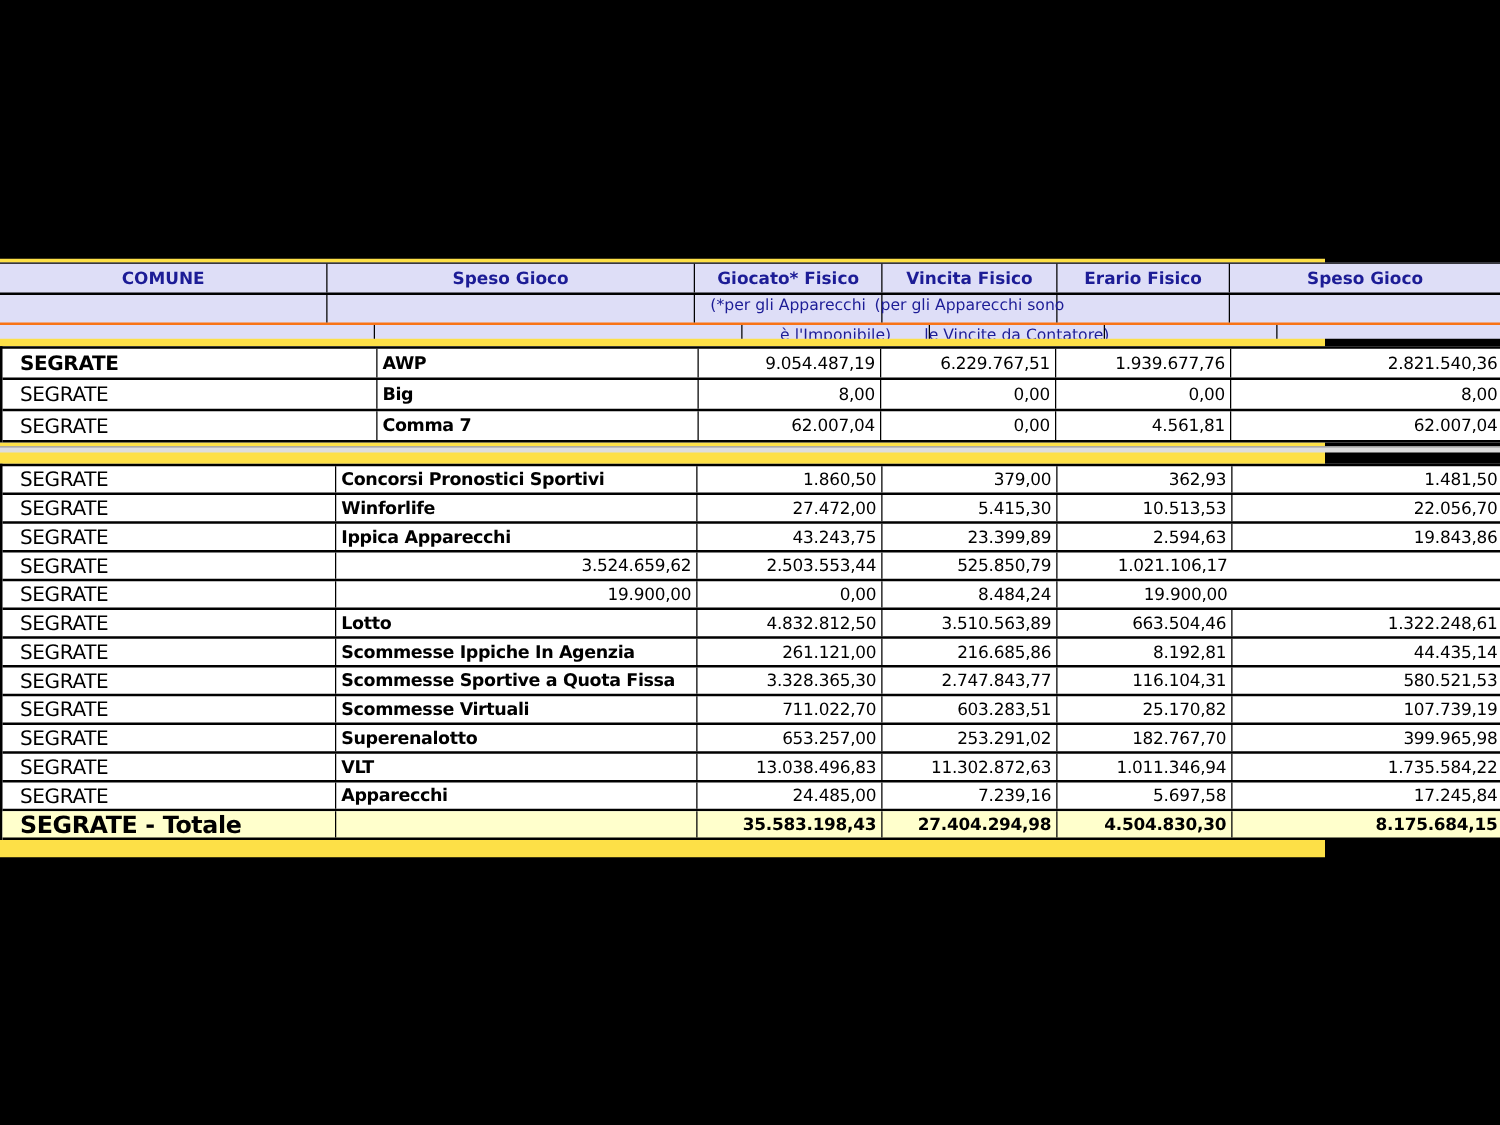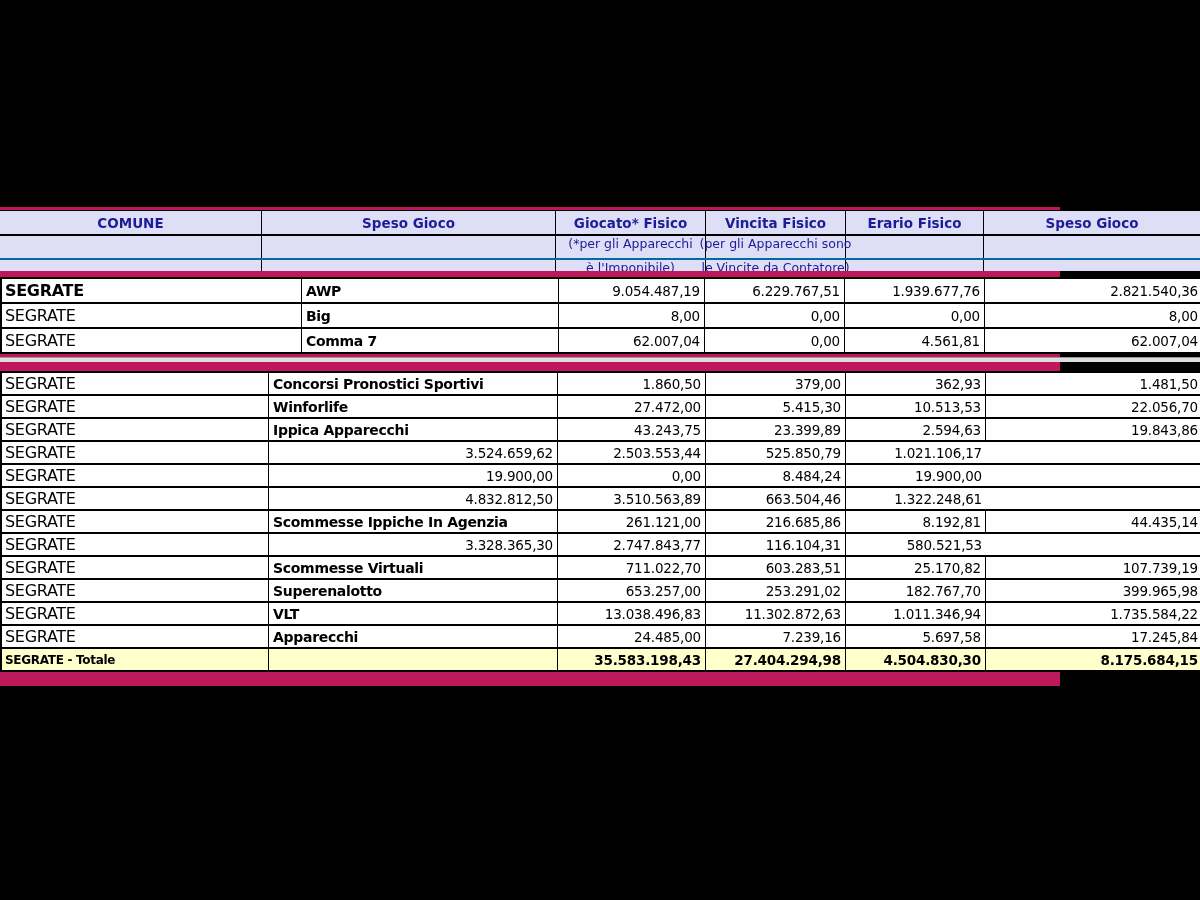--- a/index.html
+++ b/index.html
@@ -4,59 +4,59 @@
 <style>
   html,body { margin:0; padding:0; background:#000; }
   .screen {
     position:relative; width:1200px; height:900px; overflow:hidden;
     background:#000; font-family:"DejaVu Sans","Liberation Sans",sans-serif;
   }
   .letterbox { position:absolute; left:0; width:1200px; background:#000; }
   .letterbox.top { top:0; height:207px; }
   .letterbox.bottom { top:686px; height:214px; }
 
-  .page { position:absolute; left:0; top:207px; width:1060px; height:479px; background:#be185d; }
+  .page { position:absolute; left:0; top:207px; width:1060px; height:479px; background:#fde047; }
 
   
   .thead {
     position:absolute; left:0; top:3px; width:1200px;
     background:#dedef7; border-top:1px solid #000; box-sizing:border-box;
   }
   .hrow { display:grid; grid-template-columns:262px 294px 150px 140px 138px 216px; }
   .hrow1 { height:23px; border-bottom:2px solid #000; }
-  .hrow2 { height:22px; border-bottom:2px solid #0369a1;text-align:center; }
-  .hrow3 { height:11px; overflow:hidden; }
+  .hrow2 { height:22px; border-bottom:2px solid #f97316;text-align:center; }
+  .hrow3 { height:11px; overflow:hidden;margin-left:38px; }
   .hcell {
     display:flex; align-items:center; justify-content:center;
     color:#1c1c96; font-weight:bold; font-size:13.5px; white-space:nowrap;
     border-right:1px solid #000; box-sizing:border-box; overflow:visible;
   }
   .hcell:last-child { border-right:none; }
   .hrow2 .hcell, .hrow3 .hcell { font-weight:normal; font-size:12.5px; align-items:flex-start; line-height:15px; }
 
   
   .block { position:absolute; left:0; width:1200px; border-left:2px solid #000; border-top:2px solid #000; box-sizing:border-box; background:#fff; }
   .block1 { top:70px; }
   .block2 { top:164px; }
   .trow { display:grid; border-bottom:2px solid #000; box-sizing:border-box; }
   .block1 .trow { grid-template-columns:300px 257px 146px 140px 140px 217px; height:25px; }
   .block2 .trow { grid-template-columns:267px 289px 148px 140px 140px 216px; height:23px; }
   .cell {
     box-sizing:border-box; border-right:1px solid #000; overflow:hidden;
     display:flex; align-items:center; white-space:nowrap; color:#000;
   }
   .cell:last-child { border-right:none; }
-  .cell.comune { font-size:16px; padding-left:3px; letter-spacing:-0.3px; }
+  .cell.comune { font-size:16px; padding-left:14px; letter-spacing:-0.3px; }
   .block1 .trow:first-child .cell.comune { font-weight:bold; }
   .cell.tipo { font-weight:bold; font-size:14px; padding-left:4px; letter-spacing:-0.3px; }
   .cell.num { justify-content:flex-end; font-size:13.5px; padding-right:4px; letter-spacing:-0.2px; }
 
   .trow.total { background:#ffffcc; }
   .trow.total .cell { font-weight:bold; }
-  .trow.total .cell.comune { font-size:12px; }
+  .trow.total .cell.comune { font-size:19px; }
 
   
   .page-divider { position:absolute; left:0; top:150px; width:1200px; height:4px;
     background:#dddddd; border-top:1px solid #999999; }
 </style>
 </head>
 <body>
 
 <div class="screen">
   <div class="letterbox top"></div>
@@ -153,35 +153,37 @@
         </div>
         <div class="trow">
           <div class="cell comune">SEGRATE</div>
           <div class="cell num">19.900,00</div>
           <div class="cell num">0,00</div>
           <div class="cell num">8.484,24</div>
           <div class="cell num">19.900,00</div>
         </div>
         <div class="trow">
           <div class="cell comune">SEGRATE</div>
+          <div class="cell tipo">Lotto</div>
           <div class="cell num">4.832.812,50</div>
           <div class="cell num">3.510.563,89</div>
           <div class="cell num">663.504,46</div>
           <div class="cell num">1.322.248,61</div>
         </div>
         <div class="trow">
           <div class="cell comune">SEGRATE</div>
           <div class="cell tipo">Scommesse Ippiche In Agenzia</div>
           <div class="cell num">261.121,00</div>
           <div class="cell num">216.685,86</div>
           <div class="cell num">8.192,81</div>
           <div class="cell num">44.435,14</div>
         </div>
         <div class="trow">
           <div class="cell comune">SEGRATE</div>
+          <div class="cell tipo">Scommesse Sportive a Quota Fissa</div>
           <div class="cell num">3.328.365,30</div>
           <div class="cell num">2.747.843,77</div>
           <div class="cell num">116.104,31</div>
           <div class="cell num">580.521,53</div>
         </div>
         <div class="trow">
           <div class="cell comune">SEGRATE</div>
           <div class="cell tipo">Scommesse Virtuali</div>
           <div class="cell num">711.022,70</div>
           <div class="cell num">603.283,51</div>

